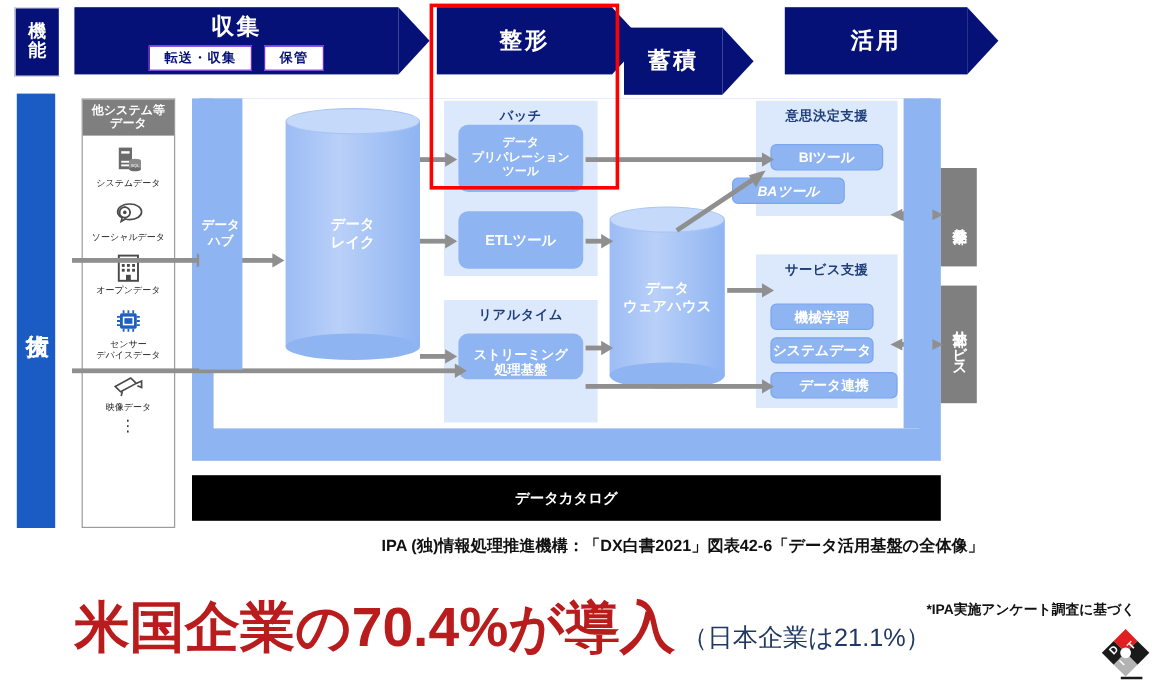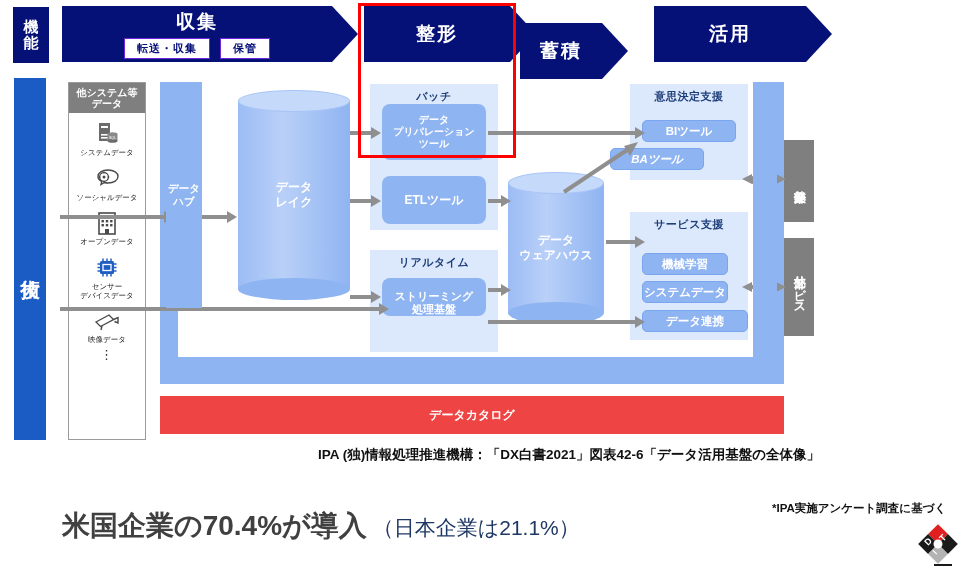--- a/index.html
+++ b/index.html
@@ -77,21 +77,21 @@
   }
   #hub{
     left:166px;top:82px;width:36px;height:226px;background:#8fb4f2;
     display:flex;align-items:center;justify-content:center;z-index:6;
   }
   #hub .lbl{font-size:10.5px;color:#fff;font-weight:bold;text-align:center;line-height:1.2;}
   #right-rail{
     left:753px;top:82px;width:24px;height:275px;background:#8fb4f2;z-index:6;
   }
   #catalog{
-    left:160px;top:396px;width:624px;height:38px;background:#ef4444;
+    left:160px;top:396px;width:624px;height:38px;background:#000000;
     display:flex;align-items:center;justify-content:center;
   }
   #catalog .lbl{font-size:12px;font-weight:bold;color:#fff;}
 
   
   .cyl{position:absolute;}
   .cyl .body{
     position:absolute;left:0;right:0;top:11px;bottom:11px;
     background:linear-gradient(to right,#9cbcf5 0%,#b9d0f8 40%,#8fb4f2 100%);
   }
@@ -164,21 +164,21 @@
   }
   .ar.noarrow::after{display:none;}
 
   
   #citation{
     left:318px;top:446px;width:655px;
     font-size:13.5px;font-weight:bold;color:#111;white-space:nowrap;
   }
   #headline{left:62px;top:492px;display:flex;align-items:baseline;}
   #headline .big{
-    font-size:28px;font-weight:bold;color:#404040;letter-spacing:0px;
+    font-size:46px;font-weight:bold;color:#b91c1c;letter-spacing:0px;
   }
   #headline .sub{
     font-size:21px;color:#1f3864;margin-left:6px;margin-top:22px;
   }
   #footnote{
     left:772px;top:501px;font-size:11.5px;font-weight:bold;color:#111;white-space:nowrap;
   }
   #logo{left:916px;top:524px;width:44px;height:44px;}
 </style>
 </head>

